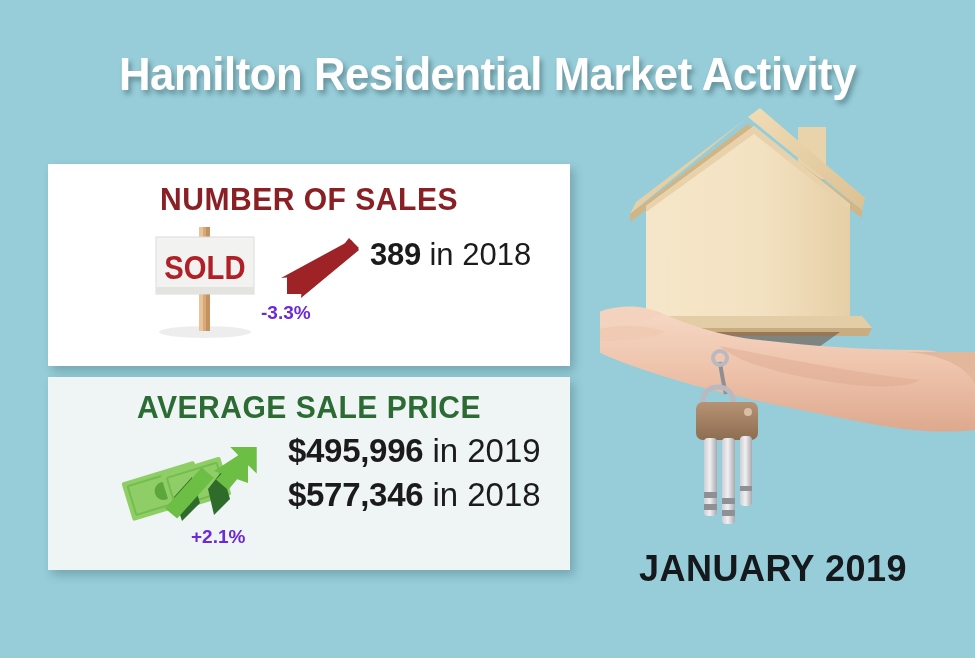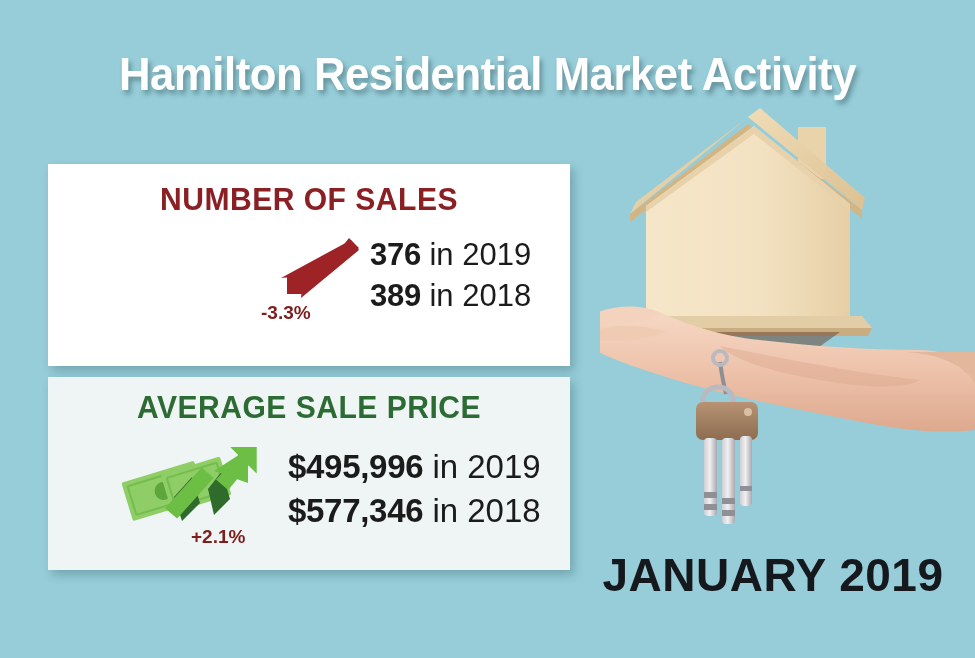--- a/index.html
+++ b/index.html
@@ -82,40 +82,40 @@
     color: #1b1b1b;
     white-space: nowrap;
   }
   #sales-values {
     left: 322px;
     top: 71px;
     font-size: 31px;
   }
   #price-values {
     left: 240px;
-    top: 68px;
+    top: 52px;
     font-size: 33px;
   }
   .value-line {
     line-height: 1.32;
   }
   .value-line .amount {
     font-weight: bold;
     letter-spacing: -0.3px;
   }
   .value-line .suffix {
     font-weight: normal;
   }
 
   
   .pct {
     position: absolute;
     font-size: 19px;
     font-weight: bold;
-    color: #7f1d1d;
+    color: #6d28d9;
     white-space: nowrap;
   }
   #sales-pct { left: 213px; top: 138px; }
   #price-pct { left: 143px; top: 149px; text-align: center; }
 
   
   #sold-sign-icon {
     position: absolute;
     left: 96px;
     top: 57px;
@@ -150,53 +150,62 @@
     height: 445px;
   }
 
   
   #date-caption {
     position: absolute;
     left: 600px;
     top: 548px;
     width: 346px;
     text-align: center;
-    font-size: 46px;
+    font-size: 36px;
     font-weight: bold;
     color: #15181c;
     letter-spacing: 0.5px;
     white-space: nowrap;
   }
 </style>
 </head>
 <body>
 
 <div id="infographic">
 
   <div id="page-title">Hamilton Residential Market Activity</div>
 
   <div class="card" id="card-sales">
     <div class="card-body">
 
       <div class="card-heading" id="sales-heading">NUMBER OF SALES</div>
 
+      <div id="sold-sign-icon">
+        <svg viewBox="0 0 122 118" width="122" height="118" aria-hidden="true">
+          <ellipse cx="61" cy="111" rx="46" ry="6" fill="#000" opacity="0.07"></ellipse>
+          <rect x="55" y="6" width="11" height="104" fill="#d7a978"></rect>
+          <rect x="55" y="6" width="4" height="104" fill="#e8c39b"></rect>
+          <rect x="62" y="6" width="4" height="104" fill="#c2925f"></rect>
+          <rect x="12" y="16" width="98" height="57" fill="#f2f2f0"></rect>
+          <rect x="12" y="16" width="98" height="57" fill="none" stroke="#dcdcda" stroke-width="1"></rect>
+          <rect x="12" y="66" width="98" height="7" fill="#e3e3e0"></rect>
+          <text x="61" y="58" text-anchor="middle" font-family="'Liberation Sans', sans-serif" font-size="34" font-weight="bold" fill="#b02127" transform="scale(0.86 1) translate(9.9 0)">SOLD</text>
+        </svg>
+      </div>
 
       <div id="down-arrow-icon">
         <svg viewBox="0 0 86 72" width="86" height="72" aria-hidden="true">
           <path d="M78 4 L86 14 L28 62 L30 40 L8 42 Z" fill="#9e2327" transform="translate(-6,0)"></path>
           <path d="M70 2 L80 12 L26 58 L26 40 L8 40 L8 58 L26 58 Z" fill="#9e2327"></path>
         </svg>
       </div>
 
       <div class="pct" id="sales-pct">-3.3%</div>
 
       <div class="values" id="sales-values">
-        <div class="value-line">
-          <span class="amount">376</span><span class="suffix"> in 2019</span>
-        </div>
         <div class="value-line">
           <span class="amount">389</span><span class="suffix"> in 2018</span>
         </div>
       </div>
 
     </div>
   </div>
 
   <div class="card" id="card-price">
     <div class="card-body">

